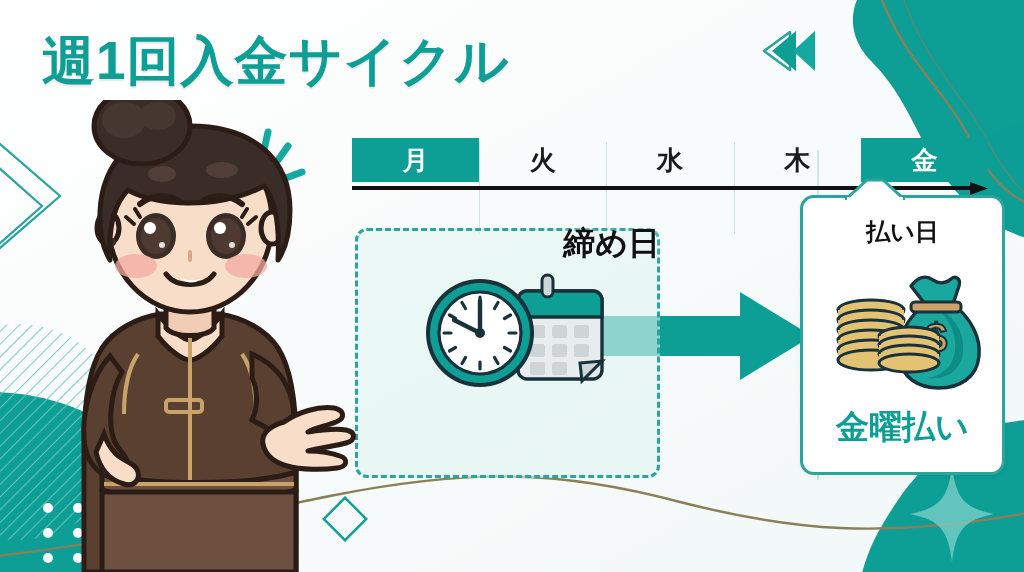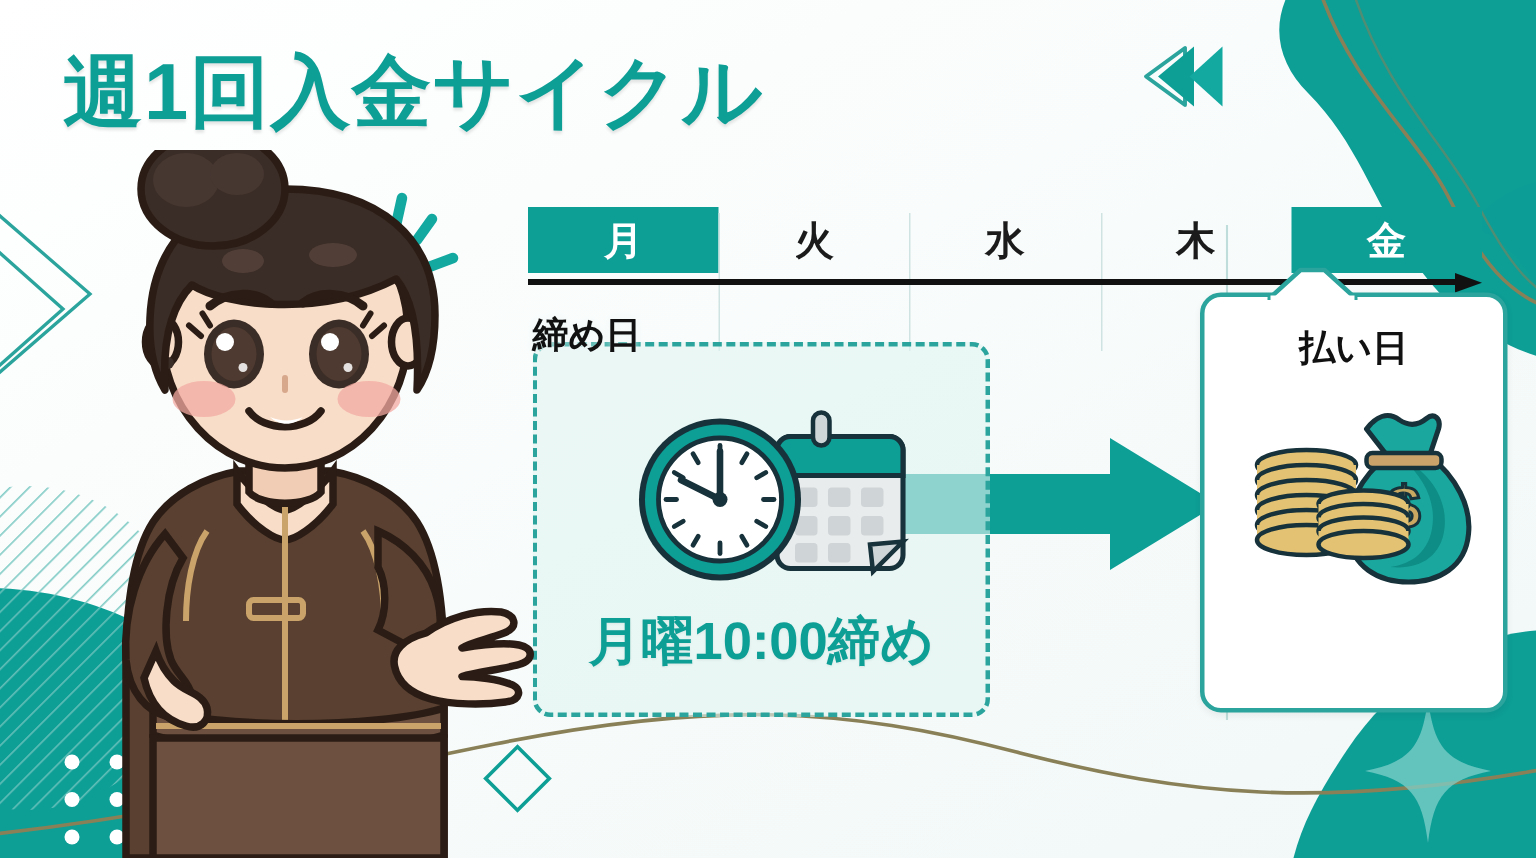--- a/index.html
+++ b/index.html
@@ -58,23 +58,23 @@
   
   #card-close {
     position: absolute;
     left: 355px; top: 228px;
     width: 305px; height: 250px;
     background: rgba(224,243,241,.62);
     border: 3px dashed #2aa49c;
     border-radius: 12px;
   }
   #card-close-title {
-    position: absolute; left: 355px; top: 207px; width: 305px;
-    text-align: left;
-    font-size: 24px; font-weight: 700; color: #111111;
+    position: absolute; left: 355px; top: 222px; width: 305px;
+    text-align: right;
+    font-size: 32px; font-weight: 700; color: #111111;
     text-shadow: 0 1px 0 #eef7f6, 0 0 6px #eef7f6;
     z-index: 5;
   }
   #clock-cal { position: absolute; left: 56px; top: 36px; width: 200px; height: 128px; }
   #card-close-value {
     position: absolute; left: 0; right: 0; bottom: 24px;
     text-align: center;
     font-size: 35px; font-weight: 700; color: #0d9e96;
     text-shadow: 0 1px 2px rgba(0,0,0,.07);
     white-space: nowrap;
@@ -241,21 +241,20 @@
         <line x1="48" y1="96.5" x2="51.5" y2="90.5"></line>
         <line x1="35.5" y1="84" x2="41.5" y2="80.5"></line>
         <line x1="35.5" y1="48" x2="41.5" y2="51.5"></line>
         <line x1="48" y1="35.5" x2="51.5" y2="41.5"></line>
       </g>
       <line x1="66" y1="66" x2="66" y2="34" stroke="#17323a" stroke-width="4.4" stroke-linecap="round"></line>
       <line x1="66" y1="66" x2="40" y2="53" stroke="#17323a" stroke-width="4.4" stroke-linecap="round"></line>
       <circle cx="66" cy="66" r="5" fill="#17323a"></circle>
     </svg>
 
-    <div id="card-close-value">月曜10:00締め</div>
   </div>
 
   <svg id="card-pay-notch" viewBox="0 0 60 22">
     <path d="M0,22 L22,2 L38,2 L60,22 Z" fill="#ffffff" stroke="#2aa49c" stroke-width="3" stroke-linejoin="round"></path>
     <line x1="2" y1="21" x2="58" y2="21" stroke="#ffffff" stroke-width="4"></line>
   </svg>
   <div id="card-pay">
     <div id="card-pay-title">払い日</div>
 
     <svg id="moneybag" viewBox="0 0 160 120">
@@ -283,20 +282,21 @@
         <ellipse cx="84" cy="66" rx="30" ry="9" fill="#e3c273"></ellipse>
         <rect x="54" y="66" width="60" height="9" fill="#e3c273" stroke="none"></rect>
         <ellipse cx="84" cy="75" rx="30" ry="9" fill="#e3c273"></ellipse>
         <rect x="54" y="75" width="60" height="9" fill="#e3c273" stroke="none"></rect>
         <ellipse cx="84" cy="84" rx="30" ry="9" fill="#e3c273"></ellipse>
         <rect x="54" y="84" width="60" height="9" fill="#e3c273" stroke="none"></rect>
         <ellipse cx="84" cy="93" rx="30" ry="9" fill="#e3c273"></ellipse>
       </g>
     </svg>
 
+    <div id="card-pay-value">金曜払い</div>
   </div>
 
   <svg id="character" viewBox="0 0 330 472">
 
     <g stroke="#13a9a1" stroke-width="7" stroke-linecap="round">
       <line x1="228" y1="32" x2="224" y2="50"></line>
       <line x1="248" y1="46" x2="238" y2="60"></line>
       <line x1="262" y1="72" x2="246" y2="78"></line>
     </g>
 

